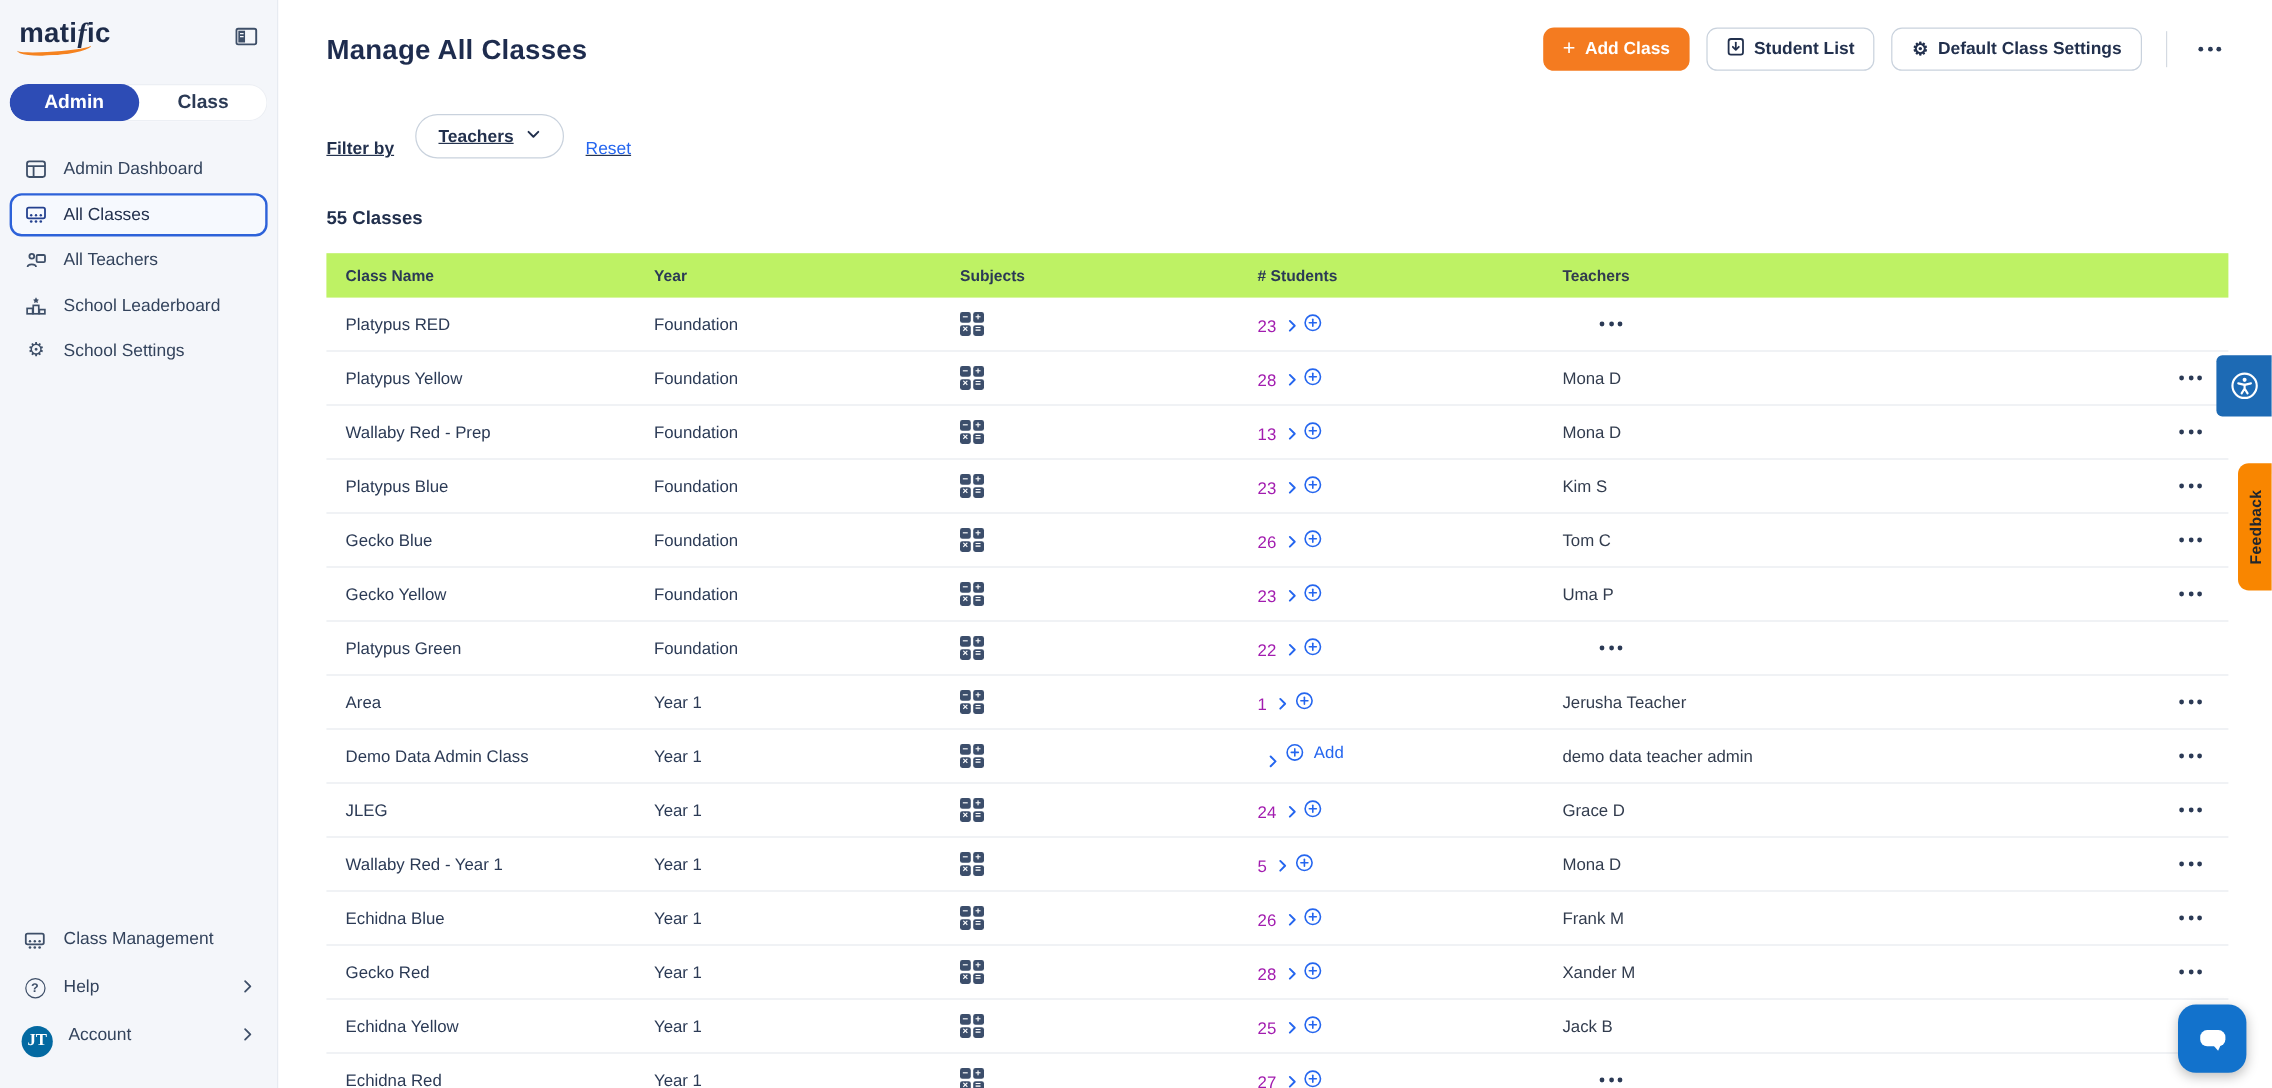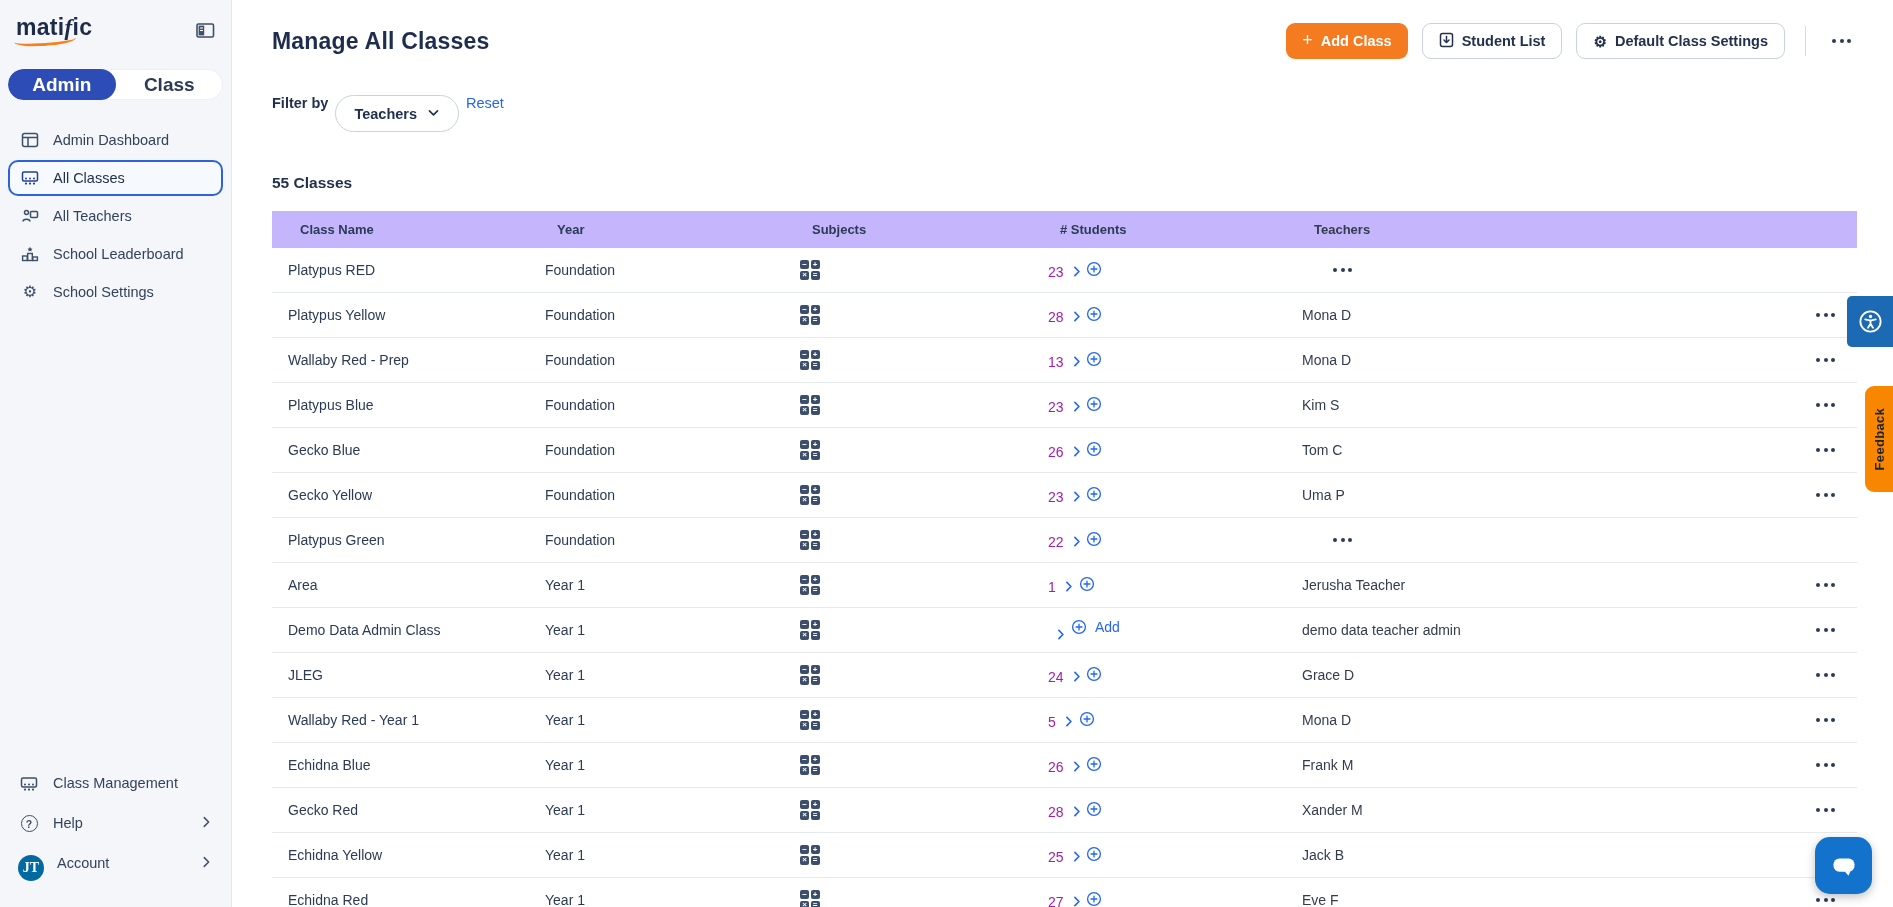--- a/index.html
+++ b/index.html
@@ -13,21 +13,21 @@
     padding:14px 16px 0 16px; }
   .logo { position:relative; font-size:23px; font-weight:700; color:#1d2b49; letter-spacing:.3px; }
   .logo .f { font-family:"Liberation Serif", serif; font-style:italic; font-weight:600; }
   .logo .swoosh { position:absolute; left:-2px; top:20px; width:62px; height:12px;
     border-bottom:3px solid #f5821f; border-radius:50%; transform:rotate(-4deg); }
   .collapse-btn { margin-top:8px; cursor:pointer; }
 
   .seg-toggle { display:flex; margin:26px 8px 0 8px; background:#fff; border-radius:16px;
     overflow:hidden; height:31px; box-shadow:0 0 0 1px #eceff4 inset; }
   .seg { flex:1; display:flex; align-items:center; justify-content:center;
-    font-size:19px; font-weight:700; color:#2b3a55; cursor:pointer; }
+    font-size:16px; font-weight:700; color:#2b3a55; cursor:pointer; }
   .seg.active { background:#2d4cb5; color:#fff; border-radius:16px; }
 
   .nav { margin-top:22px; }
   .nav-item { display:flex; align-items:center; gap:13px; height:36px; margin:2px 8px;
     padding:0 10px; border-radius:10px; font-size:14.5px; color:#33435c; cursor:pointer; border:2px solid transparent; }
   .nav-item.active { background:#f6f9fe; border-color:#2d62d9; color:#22304d; font-weight:400; }
   .nav-item .ic { width:20px; display:flex; justify-content:center; }
 
   .sidebar-footer { position:absolute; left:0; bottom:12px; width:100%; }
   .foot-item { display:flex; align-items:flex-start; gap:13px; height:40px; padding:0 18px;
@@ -49,33 +49,33 @@
   .header-actions { display:flex; align-items:center; gap:14px; }
   .btn { display:flex; align-items:center; gap:8px; height:36px; padding:0 16px;
     border-radius:9px; font-size:14.5px; font-weight:700; cursor:pointer; white-space:nowrap; }
   .btn-primary { background:#f47b20; color:#fff; border:none; }
   .btn-outline { background:#fff; color:#22304d; border:1px solid #c9d2dd; }
   .plus-glyph { font-size:18px; font-weight:400; line-height:1; margin-top:-2px; }
   .v-divider { width:1px; height:30px; background:#d4dae2; margin:0 6px; }
   .dots { display:flex; align-items:center; gap:3.5px; cursor:pointer; padding:6px; }
   .dots i { width:4px; height:4px; border-radius:50%; background:#2b3a55; display:block; }
 
-  .filter-row { display:flex; align-items:flex-start; gap:7px; margin-top:36px; }
+  .filter-row { display:flex; align-items:flex-end; gap:18px; margin-top:36px;text-decoration:underline; }
   .filter-label { font-size:14.5px; font-weight:700; color:#22304d; }
   .pill { display:flex; align-items:center; gap:10px; height:37px; padding:0 18px;
     border:1px solid #c9d2dd; border-radius:19px; font-size:14.5px; font-weight:700;
     color:#22304d; cursor:pointer; background:#fff; }
   .link { font-size:14.5px; color:#2566ef; cursor:pointer; }
 
   .count-heading { margin-top:42px; font-size:15.5px; font-weight:800; color:#22304d; }
 
   
   .table { margin-top:19px; width:1585px; }
-  .thead { display:flex; align-items:center; height:37px; background:#c4b5fd;
-    padding:0 28px; font-size:13px; font-weight:700; color:#2b3a55; }
+  .thead { display:flex; align-items:center; height:37px; background:#bef264;
+    padding:0 16px; font-size:13px; font-weight:700; color:#2b3a55; }
   .trow { display:flex; align-items:center; height:45px; padding:0 16px;
     border-bottom:1px solid #e6eaef; font-size:14px; color:#2b3a55; }
   .col-name { width:257px; } .col-year { width:255px; } .col-subj { width:248px; }
   .col-students { width:254px; } .col-teacher { flex:1; color:#323c4e; }
   .col-actions { width:56px; display:flex; justify-content:flex-end; }
   .students-link { display:inline-flex; align-items:center; gap:6px; color:#a21caf; cursor:pointer; }
   .add-link { display:inline-flex; align-items:flex-end; gap:8px; color:#2566ef; cursor:pointer; }
   .subj-grid { display:grid; grid-template-columns:9px 9px; grid-gap:1.5px; }
   .subj-grid b { width:9px; height:9px; background:#3c4e6b; border-radius:2px; color:#fff;
     font-size:8px; font-weight:700; display:flex; align-items:center; justify-content:center; line-height:1; }
@@ -801,21 +801,20 @@
       </span>
       <span class="add-link" hidden="">
         <svg width="16" height="16" viewBox="0 0 18 18" fill="none" stroke="#2566ef" stroke-width="1.5" stroke-linecap="round">
                 <circle cx="9" cy="9" r="7.2"></circle>
                 <line x1="9" y1="5.7" x2="9" y2="12.3"></line>
                 <line x1="5.7" y1="9" x2="12.3" y2="9"></line>
               </svg>
         <span></span>
       </span>
     </div>
-    <div class="col-teacher">Eve F</div>
     <div class="col-actions">
       <div class="dots">
               <i></i>
               <i></i>
               <i></i>
             </div>
     </div>
   </div>
 </div>
   </div>

